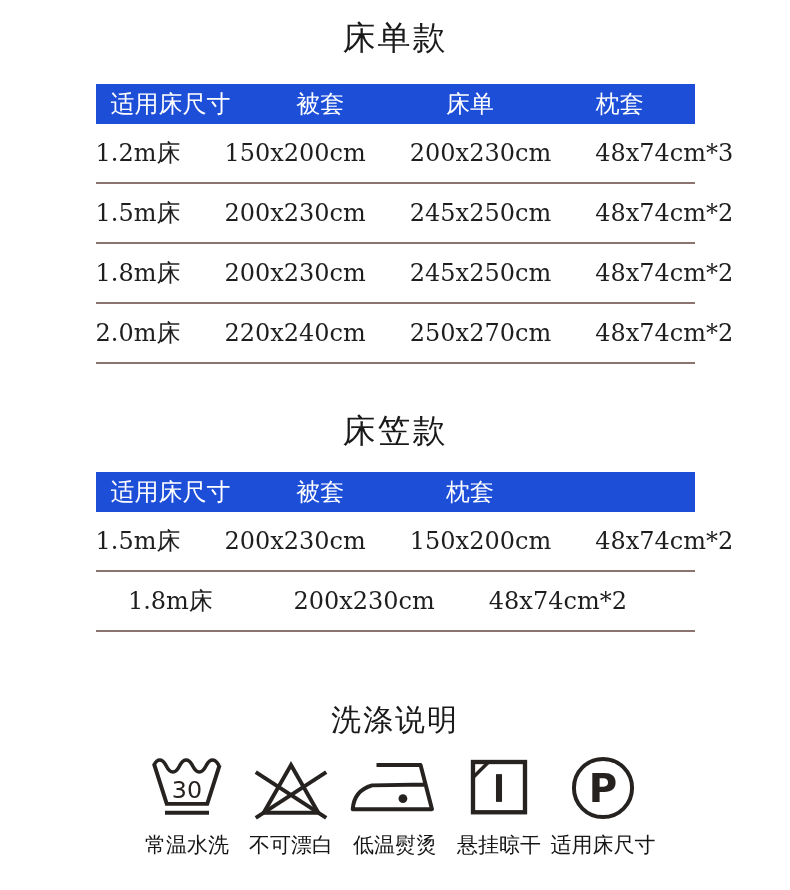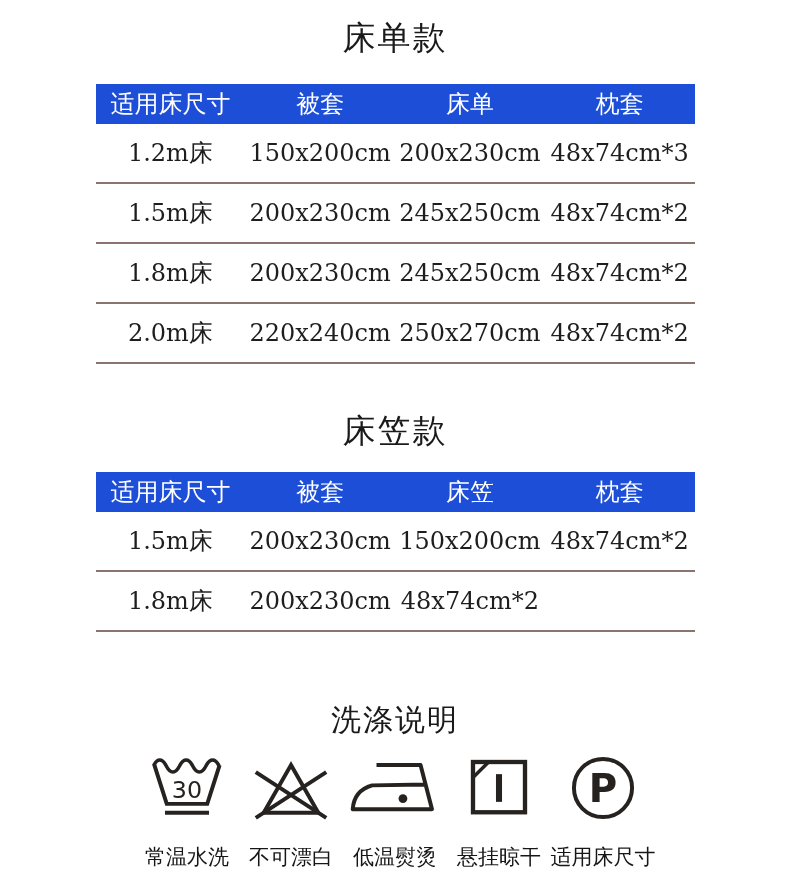--- a/index.html
+++ b/index.html
@@ -15,33 +15,33 @@
   }
   .spec-table{width:599px;margin:0 auto;}
   .spec-table.first{margin-top:26px;}
   .spec-table.second{margin-top:18px;}
   .thead{
     height:40px;background:#1d4ed8;color:#ffffff;
     display:flex;align-items:center;font-size:24px;
   }
   .trow{
     height:58px;display:flex;align-items:center;
-    border-bottom:2px solid #8b7470;font-size:24px;color:#1e1e1e;
+    border-bottom:2px solid #8b7470;font-size:24px;color:#1e1e1e;gap:44px;
   }
   .cell{width:25%;text-align:center;white-space:nowrap;}
   .title-2{margin-top:50px;font-family:Liberation Mono, monospace;}
   .title-care{margin-top:70px;font-size:30px;line-height:36px;letter-spacing:2px;}
   .care-row{
     margin-top:14px;display:flex;justify-content:center;
     align-items:flex-end;gap:6px;
   }
   .care-item{width:98px;display:flex;flex-direction:column;align-items:center;text-align:center;}
   .care-item .glyph{height:72px;display:flex;align-items:center;justify-content:center;}
   .care-label{
-    margin-top:20px;font-size:21px;line-height:26px;color:#161616;white-space:nowrap;
+    margin-top:8px;font-size:21px;line-height:26px;color:#161616;white-space:nowrap;
   }
   svg{display:block;}
   .stroke{stroke:#262220;fill:none;}
   .svgtext{font-family:"DejaVu Sans","Liberation Sans",sans-serif;fill:#262220;}
 </style>
 </head>
 <body>
 
 <div class="page">
 
@@ -79,21 +79,20 @@
       <div class="cell">48x74cm*2</div>
     </div>
   </div>
 
   <div class="section-title title-2">床笠款</div>
 
   <div class="spec-table second">
     <div class="thead">
       <div class="cell">适用床尺寸</div>
       <div class="cell">被套</div>
-      <div class="cell">床笠</div>
       <div class="cell">枕套</div>
     </div>
     <div class="trow">
       <div class="cell">1.5m床</div>
       <div class="cell">200x230cm</div>
       <div class="cell">150x200cm</div>
       <div class="cell">48x74cm*2</div>
     </div>
     <div class="trow">
       <div class="cell">1.8m床</div>

